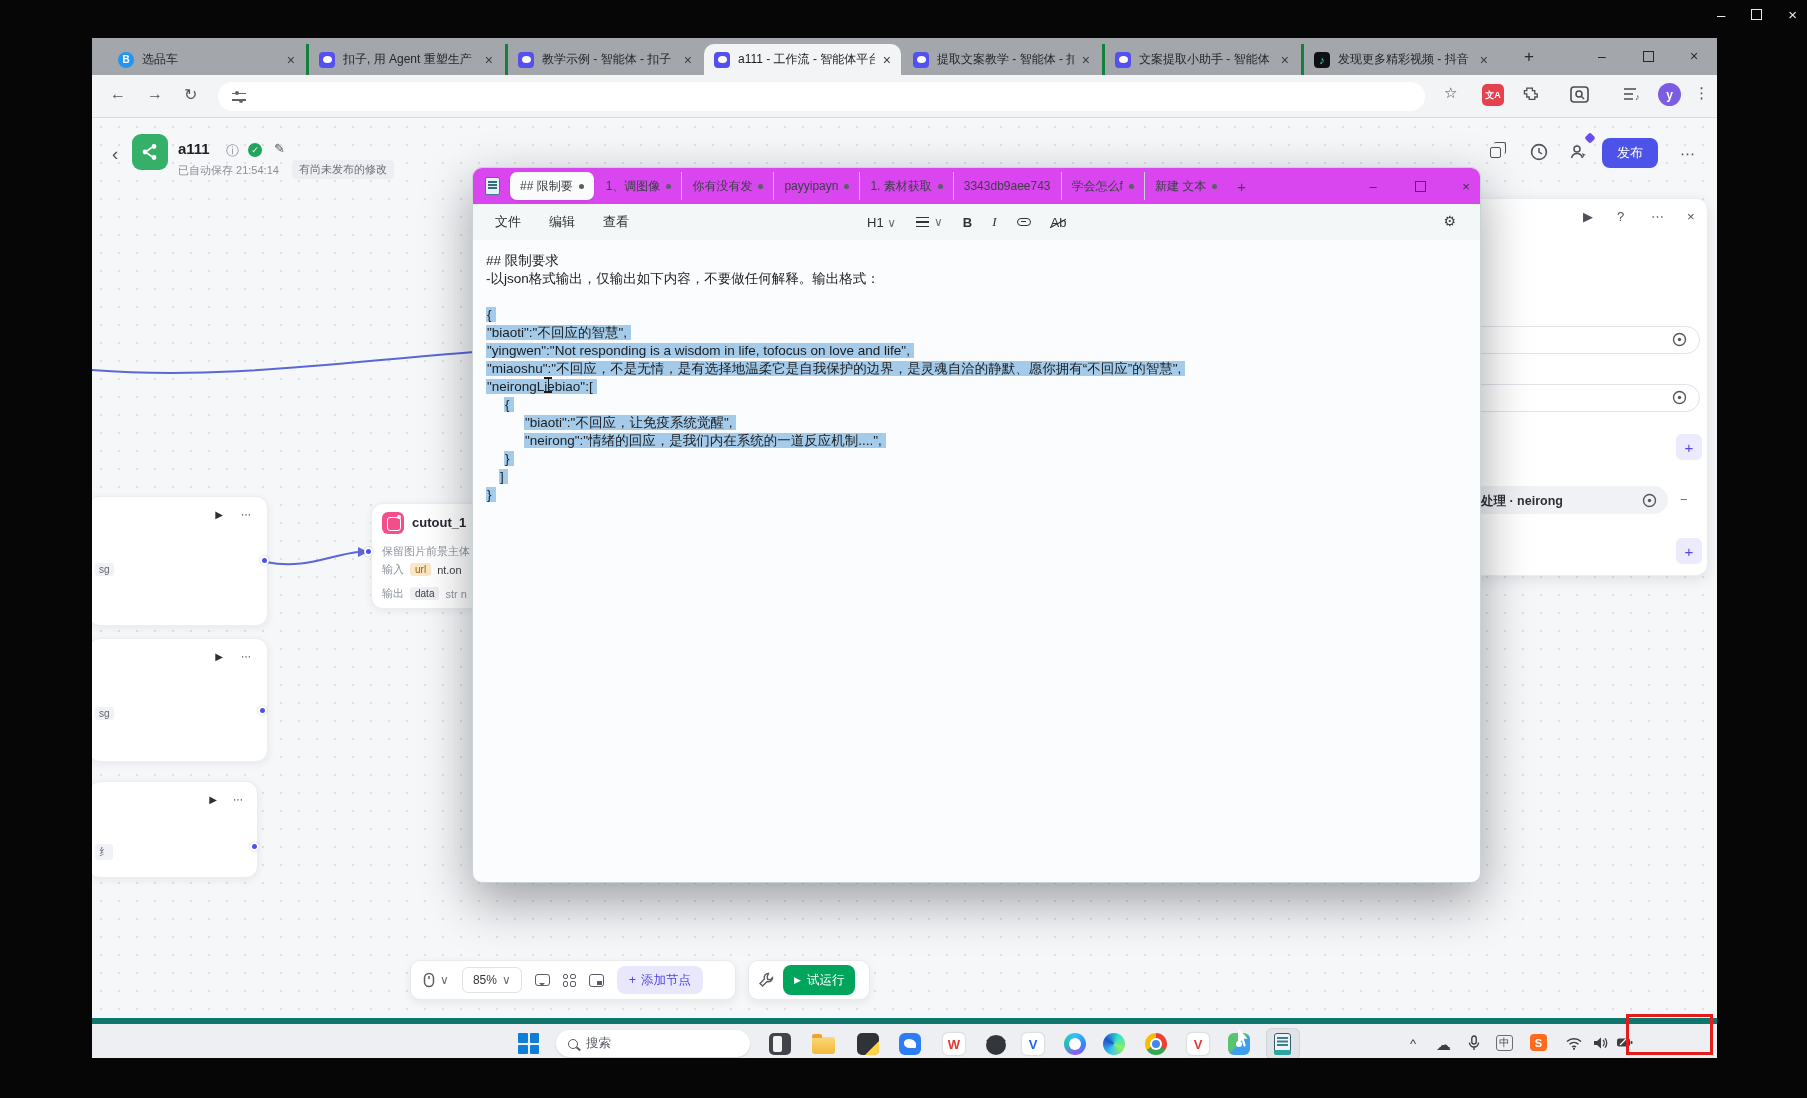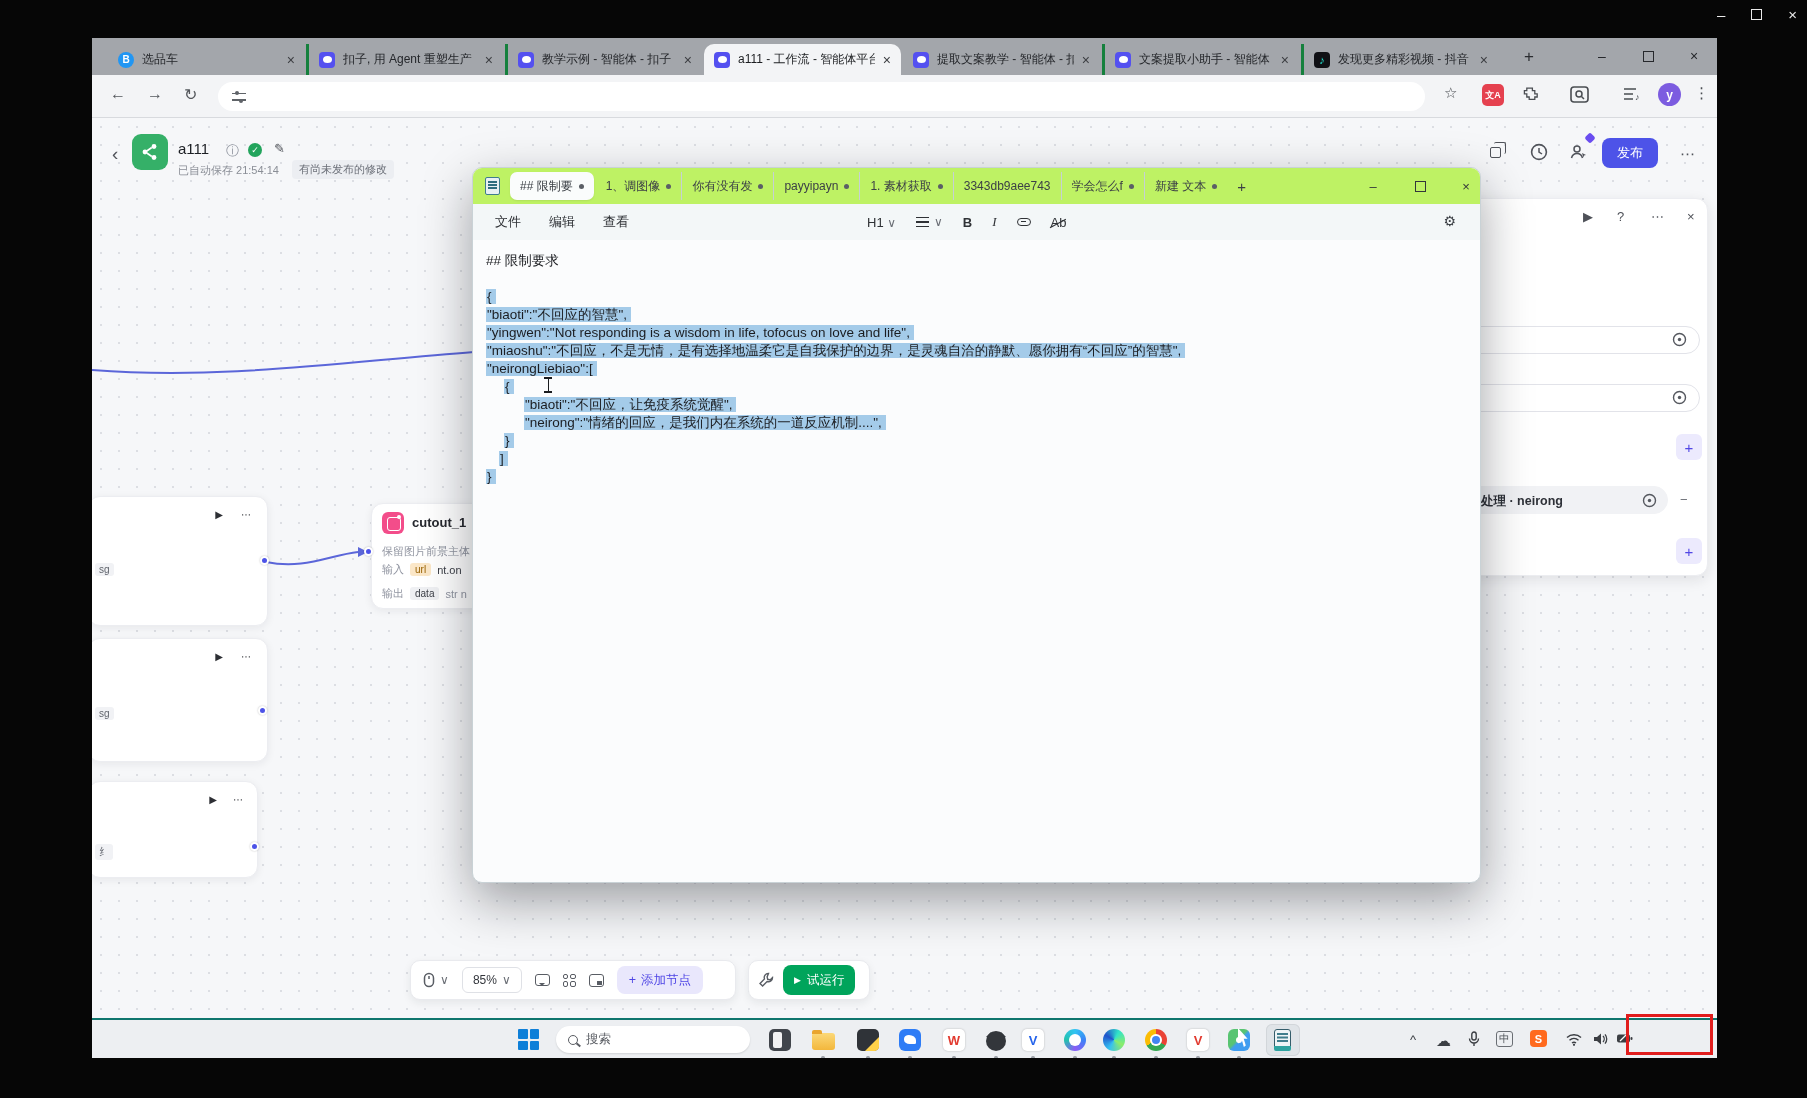--- a/index.html
+++ b/index.html
@@ -31,21 +31,21 @@
 .tune i.a{top:.5px;left:3px}.tune i.b{bottom:-.5px;right:3px}
 .url-text{white-space:nowrap;overflow:hidden}
 .rt-ico{position:absolute;top:9px;font-size:15px;color:#4a4d52}
 .red-ext{position:absolute;left:1390px;top:9px;width:22px;height:22px;background:#e5414f;border-radius:5px;color:#fff;font-size:9px;font-weight:bold;display:flex;align-items:center;justify-content:center}
 .avatar{position:absolute;left:1566px;top:8px;width:23px;height:23px;border-radius:50%;background:#7c5ce0;color:#fff;font-size:12px;font-weight:bold;display:flex;align-items:center;justify-content:center}
 
 .page{position:absolute;left:0;top:80px;width:1625px;height:900px;background:radial-gradient(circle,#dcdee3 1px,transparent 1.3px) 0 0/18px 18px,#f6f7f9}
 .wires{position:absolute;left:0;top:0;pointer-events:none}
 .wf-head-ic{position:absolute;font-size:15px;color:#50535a}
 .appico{position:absolute;left:40px;top:16px;width:36px;height:36px;border-radius:9px;background:#35b068;display:flex;align-items:center;justify-content:center}
-.wf-title{position:absolute;left:86px;top:22px;font-size:15px;font-weight:normal;color:#1c1f24}
+.wf-title{position:absolute;left:86px;top:22px;font-size:15px;font-weight:bold;color:#1c1f24}
 .wf-sub{position:absolute;left:86px;top:45px;font-size:11px;color:#8a8e96}
 .wf-pill{position:absolute;left:200px;top:42px;font-size:11px;color:#6b6f78;background:#eceef2;border-radius:4px;padding:2px 7px}
 .chk{position:absolute;left:156px;top:25px;width:14px;height:14px;border-radius:50%;background:#22a45c;color:#fff;font-size:9px;display:flex;align-items:center;justify-content:center}
 .copy-ic{position:absolute;left:1398px;top:29px;width:11px;height:11px;border:1.6px solid #50535a;border-radius:2px}
 .copy-ic:before{content:"";position:absolute;left:3px;top:-6px;width:11px;height:11px;border:1.6px solid #50535a;border-radius:2px;border-bottom:none;border-left:none}
 .pub-btn{position:absolute;left:1510px;top:20px;width:56px;height:30px;background:#4d53e8;color:#fff;font-size:13px;border:none;border-radius:8px}
 .badge-d{position:absolute;left:1494px;top:16px;width:8px;height:8px;background:#6a4df0;transform:rotate(45deg);border-radius:2px}
 .panel{position:absolute;left:1204px;top:80px;width:412px;height:378px;background:#fff;border-radius:12px;box-shadow:0 4px 14px rgba(30,34,40,.10);border:1px solid #ecedf1}
 .p-ic{position:absolute;font-size:13px;color:#4e5158;top:10px}
 .p-field{position:absolute;height:28px;border:1px solid #e2e3e9;border-radius:14px;background:#fff}
@@ -71,21 +71,21 @@
 .runbar{position:absolute;left:656px;top:842px;width:122px;height:40px;background:#fff;border:1px solid #e9eaee;border-radius:10px;box-shadow:0 3px 8px rgba(30,34,40,.08);display:flex;align-items:center;gap:9px;padding:0 9px}
 .testrun{height:30px;background:#00a45b;color:#fff;border:none;border-radius:8px;font-size:12.5px;padding:0 11px;display:flex;align-items:center;gap:6px}
 .mini-ic{width:15px;height:13px;border:1.5px solid #595d64;border-radius:3px;position:relative}
 .mini-ic.mm:after{content:"";position:absolute;right:1px;bottom:1px;width:5px;height:4px;background:#595d64}
 .grid-ic{width:13px;height:13px;display:grid;grid-template-columns:1fr 1fr;gap:2px}
 .grid-ic i{border:1.4px solid #595d64;border-radius:2px}
 .bub{width:15px;height:12px;border:1.5px solid #595d64;border-radius:3px;position:relative}
 .bub:after{content:"";position:absolute;left:3px;bottom:-4px;border:3px solid transparent;border-top-color:#595d64}
 
 .np{position:absolute;left:380px;top:129px;width:1009px;height:716px;border-radius:10px;background:#fbfcfd;box-shadow:0 18px 50px rgba(10,14,20,.38);overflow:hidden;z-index:50;border:1px solid #c9d2d6}
-.np-tabbar{height:36px;background:#bef264;display:flex;align-items:center;padding-left:12px;position:relative;font-size:12px;color:#3c4046}
+.np-tabbar{height:36px;background:#d946ef;display:flex;align-items:center;padding-left:12px;position:relative;font-size:12px;color:#3c4046}
 .nptab{height:28px;display:flex;align-items:center;gap:6px;padding:0 10px;white-space:nowrap;overflow:hidden;border-left:1px solid #c6d0d4}
 .nptab .ttl{max-width:66px;overflow:hidden;white-space:nowrap}
 .nptab.wide .ttl{max-width:96px}
 .nptab.active{background:#fafcfc;border-radius:7px;border-left:none;margin:0 2px;box-shadow:0 1px 2px rgba(0,0,0,.08)}
 .nptab.afteractive{border-left:none}
 .dot{width:5px;height:5px;border-radius:50%;background:#5b5f66;flex:none}
 .npico{width:15px;height:18px;background:#e8f0f3;border:1px solid #3f7d8c;border-radius:2px;position:relative;margin-right:8px;flex:none}
 .npico:before{content:"";position:absolute;left:2px;top:3px;right:2px;height:1.5px;background:#2e6descd;background:#2e6d7e;box-shadow:0 3px 0 #2e6d7e,0 6px 0 #2e6d7e}
 .npcap{position:absolute;top:4px;width:42px;height:28px;display:flex;align-items:center;justify-content:center;color:#33363a;font-size:13px}
 .np-menubar{height:36px;background:#f3f7f8;display:flex;align-items:center;gap:28px;padding-left:22px;font-size:13px;color:#2f3236;position:relative}
@@ -102,21 +102,21 @@
 .ln .sel{background:#a4cbe9;padding:0 4px 0 1px}
 .ind1{padding-left:18px}.ind2{padding-left:38px}.ind05{padding-left:13px}
 .ibeam{position:absolute;left:70px;top:137px;width:10px;height:16px}
 .ibeam i{position:absolute;left:4.5px;top:0;bottom:0;width:1.6px;background:#1a1c1f}
 .ibeam:before,.ibeam:after{content:"";position:absolute;left:1px;width:8px;height:1.6px;background:#1a1c1f}
 .ibeam:before{top:0}.ibeam:after{bottom:0}
 .np-status{height:31px;background:#eff4f6;border-top:1px solid #dde3e6;position:relative;font-size:12px;color:#3c4043}
 .st{position:absolute;top:7px;white-space:nowrap}
 .sdiv{position:absolute;top:7px;width:1px;height:16px;background:#d4dadd}
 
-.taskbar{position:absolute;left:0;bottom:0;width:100%;height:40px;background:#edeff2;border-top:2px solid #0f766e}
+.taskbar{position:absolute;left:0;bottom:0;width:100%;height:40px;background:#edeff2;border-top:6px solid #0f766e}
 .winlogo{position:absolute;left:426px;top:9px;width:21px;height:21px;display:grid;grid-template-columns:1fr 1fr;gap:2px}
 .winlogo i{background:#0e7fd8;border-radius:1px}
 .tsearch{position:absolute;left:464px;top:6px;width:194px;height:27px;background:#fff;border-radius:14px;box-shadow:0 1px 2px rgba(0,0,0,.12);display:flex;align-items:center;gap:8px;padding:0 12px;font-size:12.5px;color:#5a5d63}
 .mag{width:10px;height:10px;border:1.6px solid #5a5d63;border-radius:50%;position:relative;flex:none}
 .mag:after{content:"";position:absolute;right:-4px;bottom:-2px;width:5px;height:1.6px;background:#5a5d63;transform:rotate(40deg)}
 .tico{position:absolute;top:7px;width:26px;height:26px;display:flex;align-items:center;justify-content:center}
 .rdot{position:absolute;top:36px;width:4px;height:3px;border-radius:2px;background:#9ca0a7}
 .ti-dark{width:22px;height:22px;background:#41454b;border-radius:5px;position:relative}
 .ti-dark:after{content:"";position:absolute;left:4px;top:3px;width:9px;height:16px;background:#f2f2f2;border-radius:2px}
 .ti-folder{width:23px;height:17px;background:linear-gradient(#fbd878,#f3b73c);border-radius:2px 3px 3px 3px;position:relative;margin-top:3px}
@@ -449,20 +449,21 @@
             </span>
           <span style="font-weight:bold">B</span>
           <span style="font-style:italic;font-family:'Liberation Serif',serif">I</span>
           <span class="lnk" able="true"></span>
           <span class="ab-strike">Ab</span>
         </div>
         <span style="position:absolute;right:24px;top:9px;font-size:14px;color:#3c4046">⚙</span>
       </div>
       <div class="np-body">
         <div class="ln"><span>## 限制要求</span></div>
+        <div class="ln"><span>-以json格式输出，仅输出如下内容，不要做任何解释。输出格式：</span></div>
         <div class="ln"><span></span></div>
         <div class="ln"><span class="sel">{</span></div>
         <div class="ln"><span class="sel">"biaoti":"不回应的智慧",</span></div>
         <div class="ln"><span class="sel">"yingwen":"Not responding is a wisdom in life, tofocus on love and life",</span></div>
         <div class="ln"><span class="sel">"miaoshu":"不回应，不是无情，是有选择地温柔它是自我保护的边界，是灵魂自洽的静默、愿你拥有“不回应”的智慧",</span></div>
         <div class="ln"><span class="sel">"neirongLiebiao":[</span></div>
         <div class="ln ind1"><span class="sel">{</span></div>
         <div class="ln ind2"><span class="sel">"biaoti":"不回应，让免疫系统觉醒",</span></div>
         <div class="ln ind2"><span class="sel">"neirong":"情绪的回应，是我们内在系统的一道反应机制....",</span></div>
         <div class="ln ind1"><span class="sel">}</span></div>

